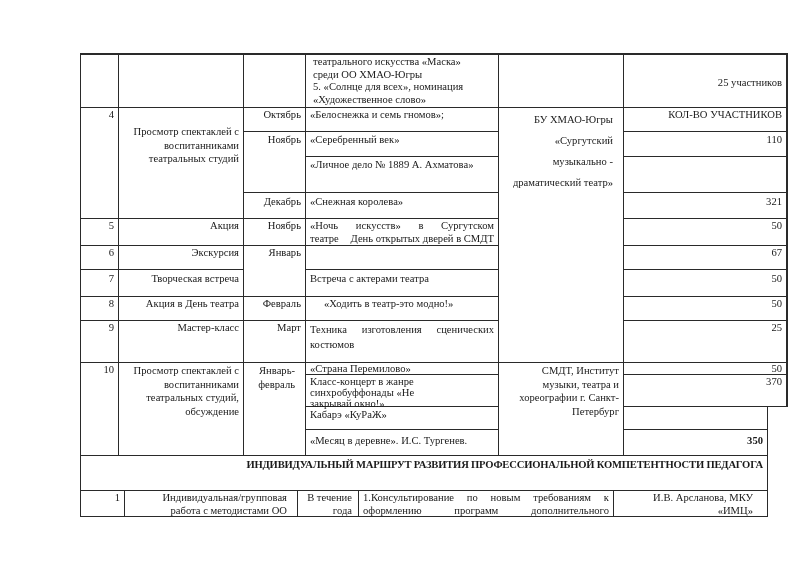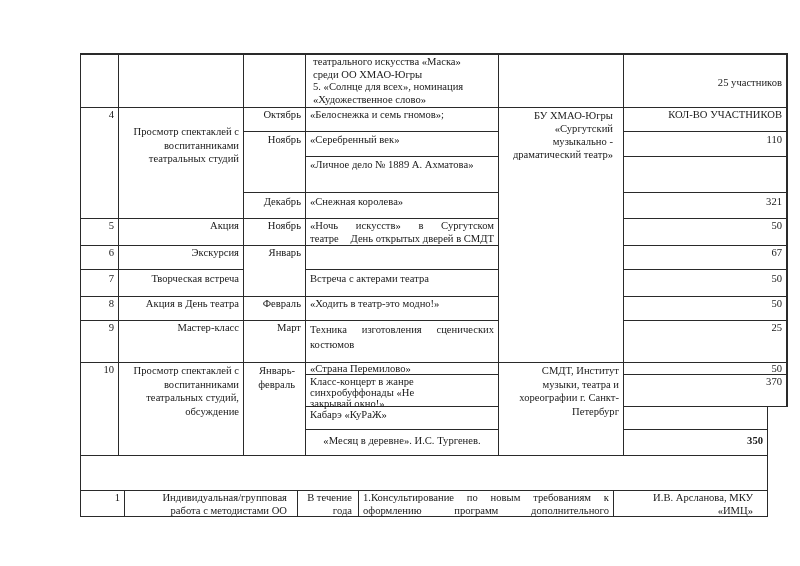--- a/index.html
+++ b/index.html
@@ -70,21 +70,21 @@
     <div>среди ОО ХМАО-Югры</div>
     <div>5.    «Солнце для всех», номинация</div>
     <div>«Художественное слово»</div>
   </div>
   <div class="cell c" style="left:624px; top:76px; width:162px;">25 участников</div>
 
   <div class="cell c" style="left:81px; top:108px; width:37px;">4</div>
   <div class="cell c" style="left:119px; top:124px; width:124px; line-height:13.5px;">Просмотр спектаклей с воспитанниками театральных студий</div>
   <div class="cell c" style="left:244px; top:108px; width:61px;">Октябрь</div>
   <div class="cell" style="left:306px; top:108px; width:192px;">«Белоснежка и семь гномов»;</div>
-  <div class="cell c" style="left:499px; top:108px; width:124px; line-height:13px; padding:1px 10px;">БУ ХМАО-Югры «Сургутский музыкально - драматический театр»</div>
+  <div class="cell c" style="left:499px; top:108px; width:124px; line-height:21px; padding:1px 10px;">БУ ХМАО-Югры «Сургутский музыкально - драматический театр»</div>
   <div class="cell c" style="left:624px; top:108px; width:162px;">КОЛ-ВО УЧАСТНИКОВ</div>
 
   <div class="cell c" style="left:244px; top:133px; width:61px;">Ноябрь</div>
   <div class="cell" style="left:306px; top:133px; width:192px;">«Серебренный век»</div>
   <div class="cell c" style="left:624px; top:133px; width:162px;">110</div>
 
   <div class="cell" style="left:306px; top:158px; width:192px;">«Личное дело № 1889 А. Ахматова»</div>
 
   <div class="cell c" style="left:244px; top:195px; width:61px;">Декабрь</div>
   <div class="cell" style="left:306px; top:195px; width:192px;">«Снежная королева»</div>
@@ -103,44 +103,45 @@
   <div class="cell c" style="left:624px; top:246px; width:162px;">67</div>
 
   <div class="cell c" style="left:81px; top:272px; width:37px;">7</div>
   <div class="cell c" style="left:119px; top:272px; width:124px;">Творческая встреча</div>
   <div class="cell" style="left:306px; top:272px; width:192px;">Встреча с актерами театра</div>
   <div class="cell c" style="left:624px; top:272px; width:162px;">50</div>
 
   <div class="cell c" style="left:81px; top:297px; width:37px;">8</div>
   <div class="cell c" style="left:119px; top:297px; width:124px;">Акция в День театра</div>
   <div class="cell c" style="left:244px; top:297px; width:61px;">Февраль</div>
-  <div class="cell" style="left:306px; top:297px; width:192px;">«Ходить в театр-это модно!»</div>
+  <div class="cell" style="left:320px; top:297px; width:192px;">«Ходить в театр-это модно!»</div>
   <div class="cell c" style="left:624px; top:297px; width:162px;">50</div>
 
   <div class="cell c" style="left:81px; top:321px; width:37px;">9</div>
   <div class="cell c" style="left:119px; top:321px; width:124px;">Мастер-класс</div>
   <div class="cell c" style="left:244px; top:321px; width:61px;">Март</div>
   <div class="cell j" style="left:306px; top:321px; width:192px; line-height:15px; word-spacing:8px;">Техника изготовления сценических костюмов</div>
   <div class="cell c" style="left:624px; top:321px; width:162px;">25</div>
 
   <div class="cell c" style="left:81px; top:363px; width:37px;">10</div>
   <div class="cell c" style="left:119px; top:363px; width:124px; line-height:13.5px;">Просмотр спектаклей с воспитанниками театральных студий, обсуждение</div>
   <div class="cell c" style="left:244px; top:363px; width:61px; line-height:13.5px; padding:1px 10px;">Январь-февраль</div>
   <div class="cell" style="left:306px; top:362px; width:192px;">«Страна Перемилово»</div>
   <div class="cell c" style="left:499px; top:363px; width:124px; line-height:13.5px;">СМДТ, Институт музыки, театра и хореографии г. Санкт-Петербург</div>
   <div class="cell c" style="left:624px; top:362px; width:162px;">50</div>
 
   <div class="cell" style="left:306px; top:375px; width:192px; line-height:11px; padding-right:50px;">Класс-концерт в жанре синхробуффонады «Не закрывай окно!»</div>
   <div class="cell c" style="left:624px; top:375px; width:162px;">370</div>
 
   <div class="cell" style="left:306px; top:408px; width:192px;">Кабарэ «КуРаЖ»</div>
 
-  <div class="cell" style="left:306px; top:434px; width:192px;text-align:center;">«Месяц в деревне». И.С. Тургенев.</div>
+  <div class="cell" style="left:306px; top:434px; width:192px;">«Месяц в деревне». И.С. Тургенев.</div>
   <div class="cell c" style="left:624px; top:434px; width:143px;font-weight:bold;">350</div>
 
+  <div class="cell c bold" style="left:81px; top:458px; width:686px; font-size:10.6px; letter-spacing:-0.2px;">ИНДИВИДУАЛЬНЫЙ МАРШРУТ РАЗВИТИЯ ПРОФЕССИОНАЛЬНОЙ КОМПЕТЕНТНОСТИ ПЕДАГОГА</div>
 
   <div class="cell c" style="left:81px; top:491px; width:43px;">1</div>
   <div class="cell c" style="left:125px; top:491px; width:172px; line-height:12.5px; padding:1px 10px;">Индивидуальная/групповая работа с методистами ОО</div>
   <div class="cell c" style="left:298px; top:491px; width:60px; line-height:12.5px; padding:1px 6px;">В течение года</div>
   <div class="cell jl" style="left:359px; top:491px; width:254px; line-height:12.5px; word-spacing:2px;">1.Консультирование по новым требованиям к оформлению программ дополнительного</div>
   <div class="cell c" style="left:614px; top:491px; width:153px; line-height:12.5px; padding:1px 14px;">И.В. Арсланова, МКУ «ИМЦ»</div>
 
 </div>
 
 </body></html>

